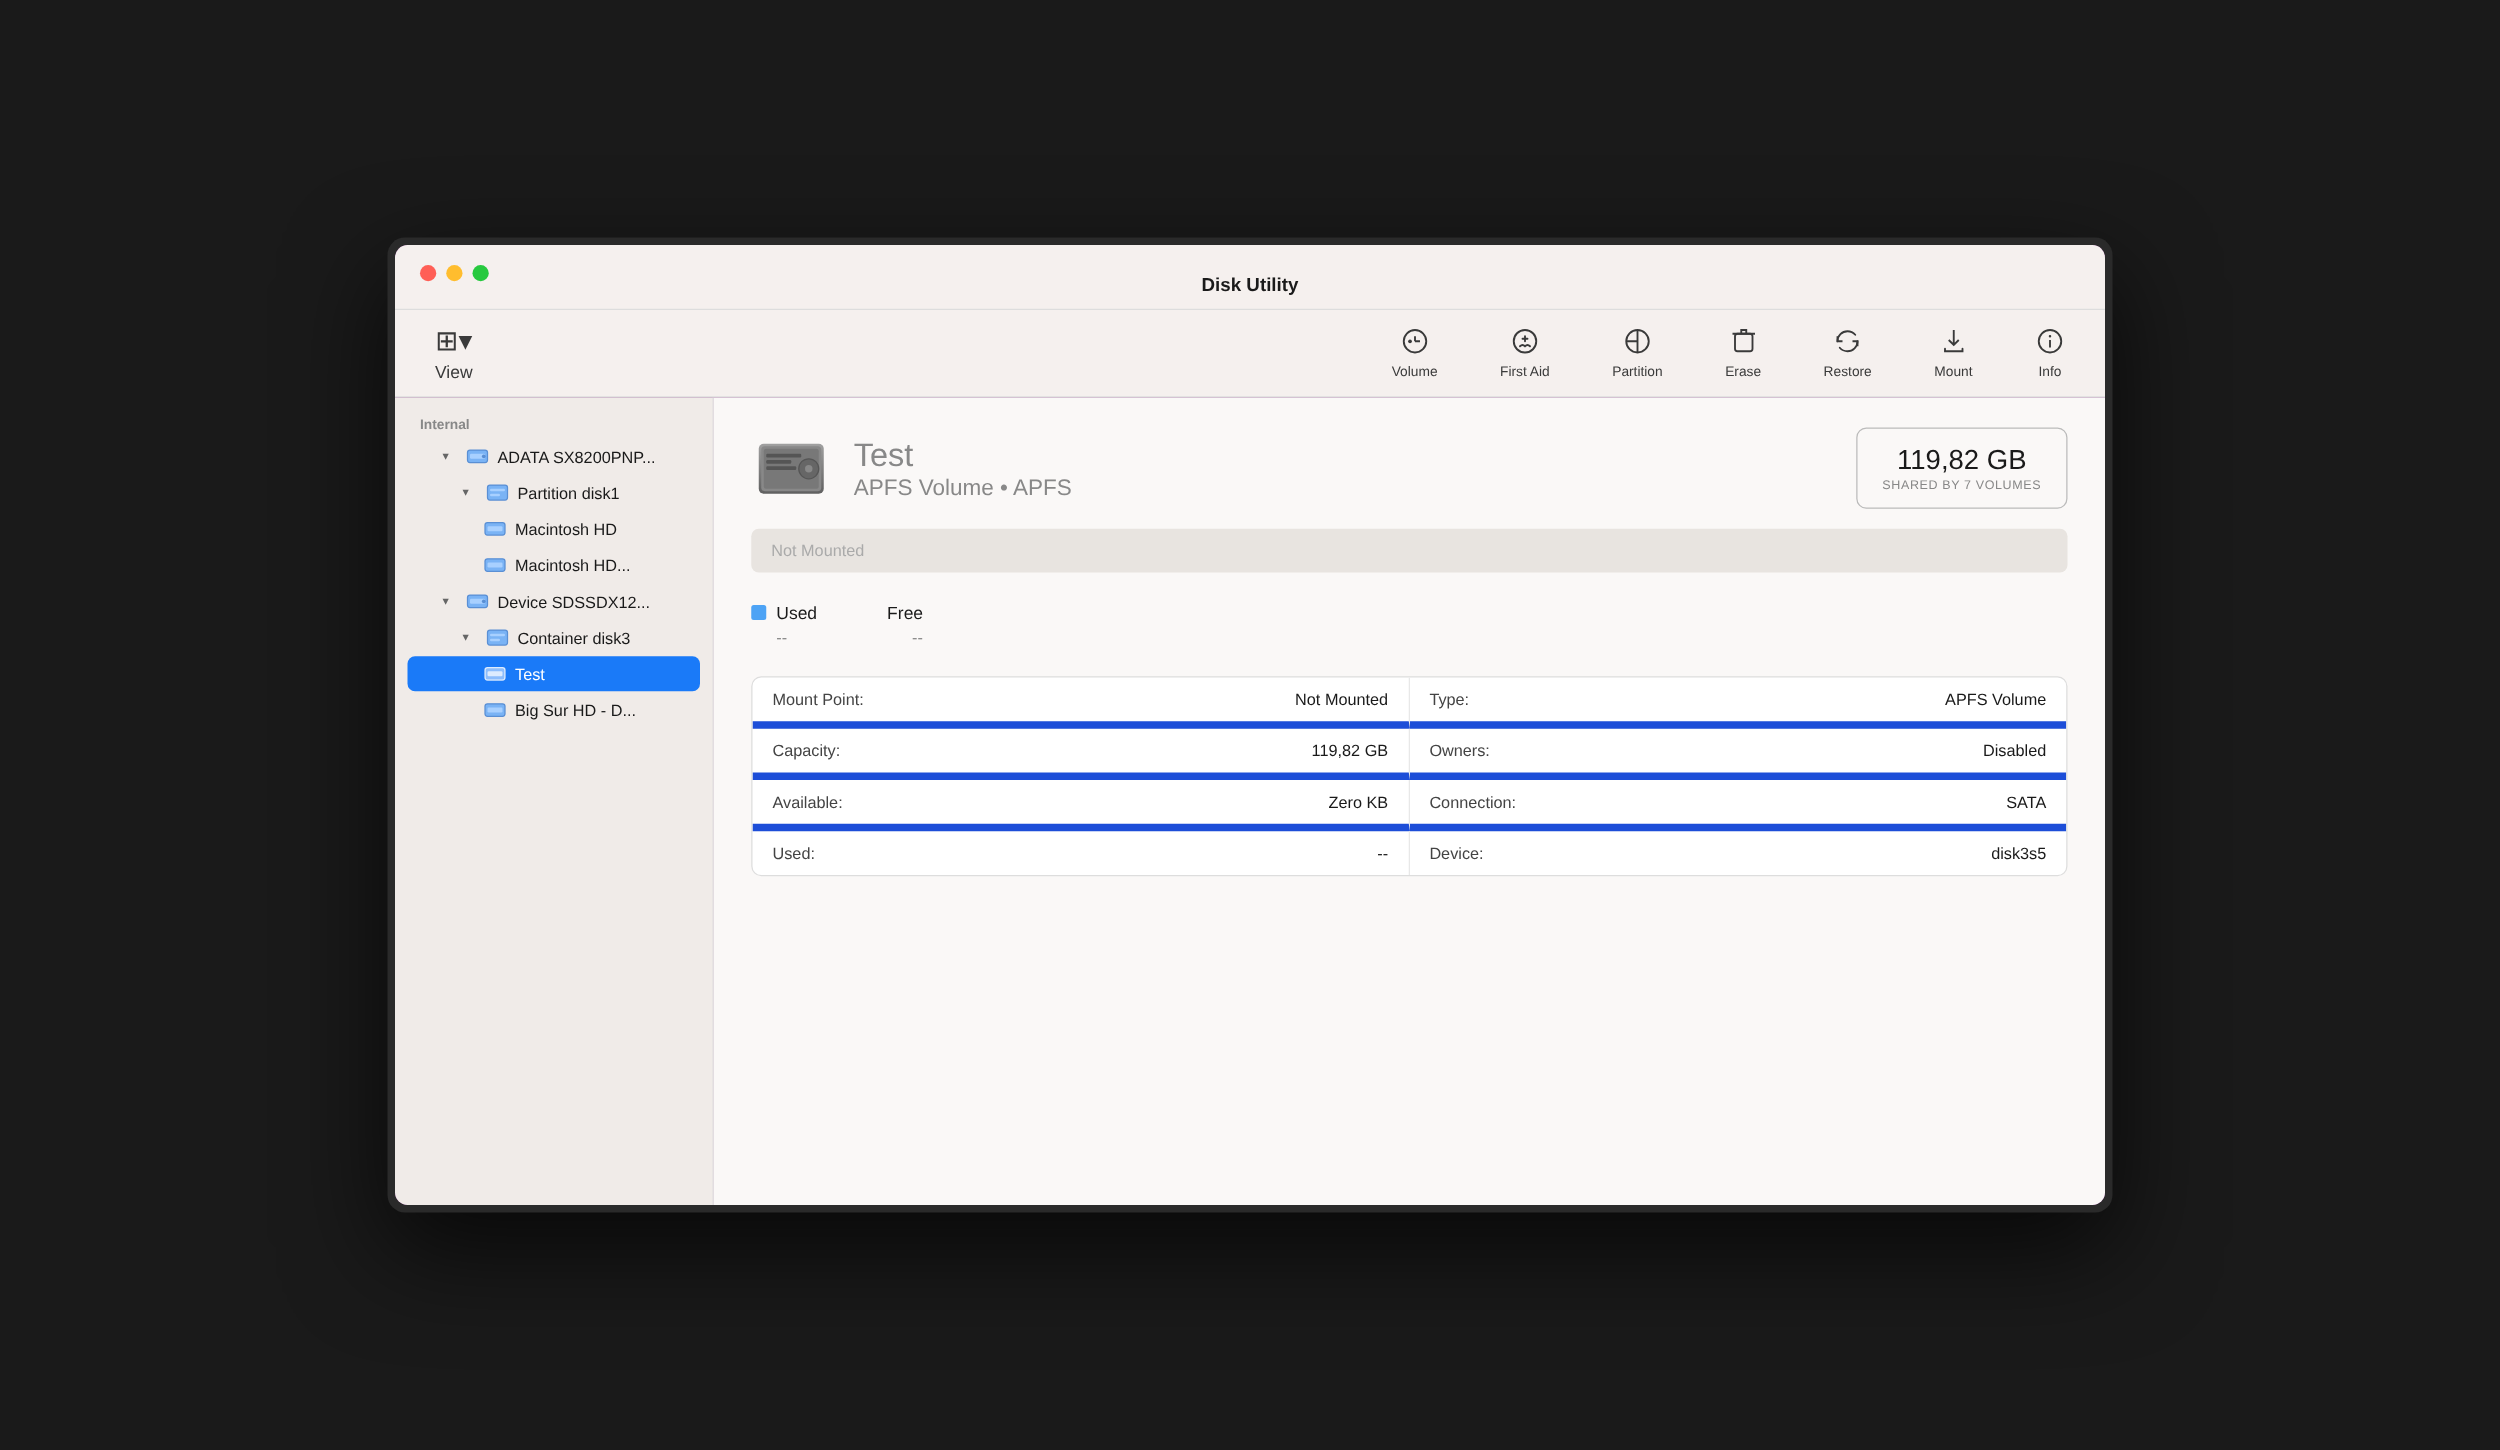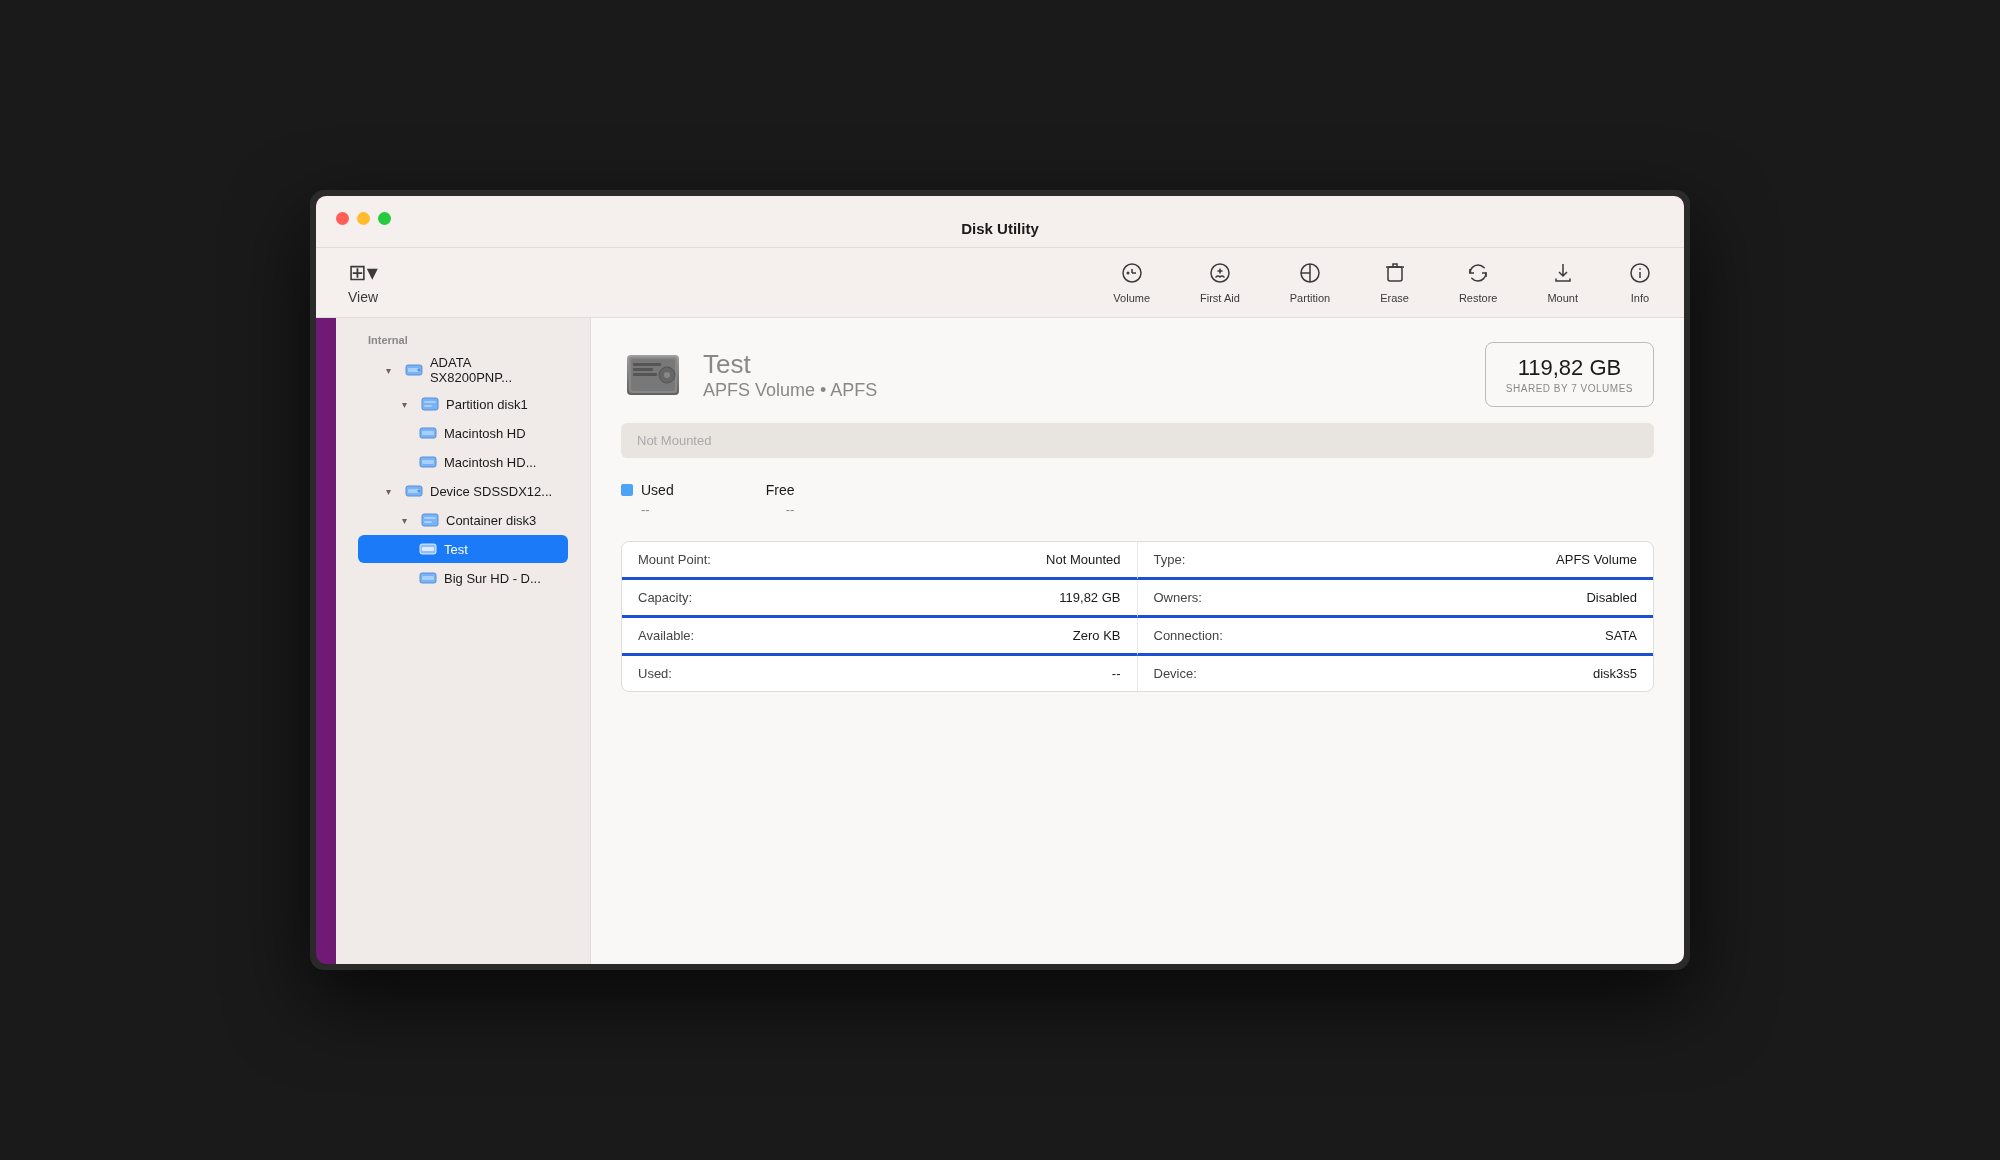--- a/index.html
+++ b/index.html
@@ -118,23 +118,22 @@
     .main {
       display: flex;
       flex: 1;
       overflow: hidden;
     }
     
     .sidebar {
       width: 255px;
       background: #f0ebe8;
       border-right: 1px solid #ddd;
-      padding: 12px 16px;
+      padding: 12px 4px;
       overflow-y: auto;
-      margin-left: 20px;
     }
     .sidebar-section-label {
       font-size: 11px;
       font-weight: 600;
       color: #888;
       padding: 4px 16px 4px 16px;
       text-transform: none;
       letter-spacing: 0;
     }
     .sidebar-item {
@@ -209,21 +208,21 @@
     .not-mounted-bar {
       background: #e8e4e0;
       border-radius: 6px;
       padding: 10px 16px;
       font-size: 13px;
       color: #aaa;
     }
     
     .usage-section {
       display: flex;
-      gap: 92px;
+      gap: 56px;
       padding: 8px 0;
     }
     .usage-item {
       display: flex;
       flex-direction: column;
       gap: 4px;
     }
     .usage-label {
       display: flex;
       align-items: center;
@@ -250,21 +249,21 @@
       border: 1px solid #ddd;
       border-radius: 8px;
       overflow: hidden;
       background: white;
     }
     .info-cell {
       display: flex;
       justify-content: space-between;
       align-items: center;
       padding: 10px 16px;
-      border-bottom: 3px solid #1d4ed8;
+      border-bottom: 6px solid #1d4ed8;
       font-size: 13px;
     }
     .info-cell:nth-child(odd) {
       border-right: 1px solid #e8e8e8;
     }
     .info-cell:nth-last-child(1),
     .info-cell:nth-last-child(2) {
       border-bottom: none;
     }
     .info-key {

